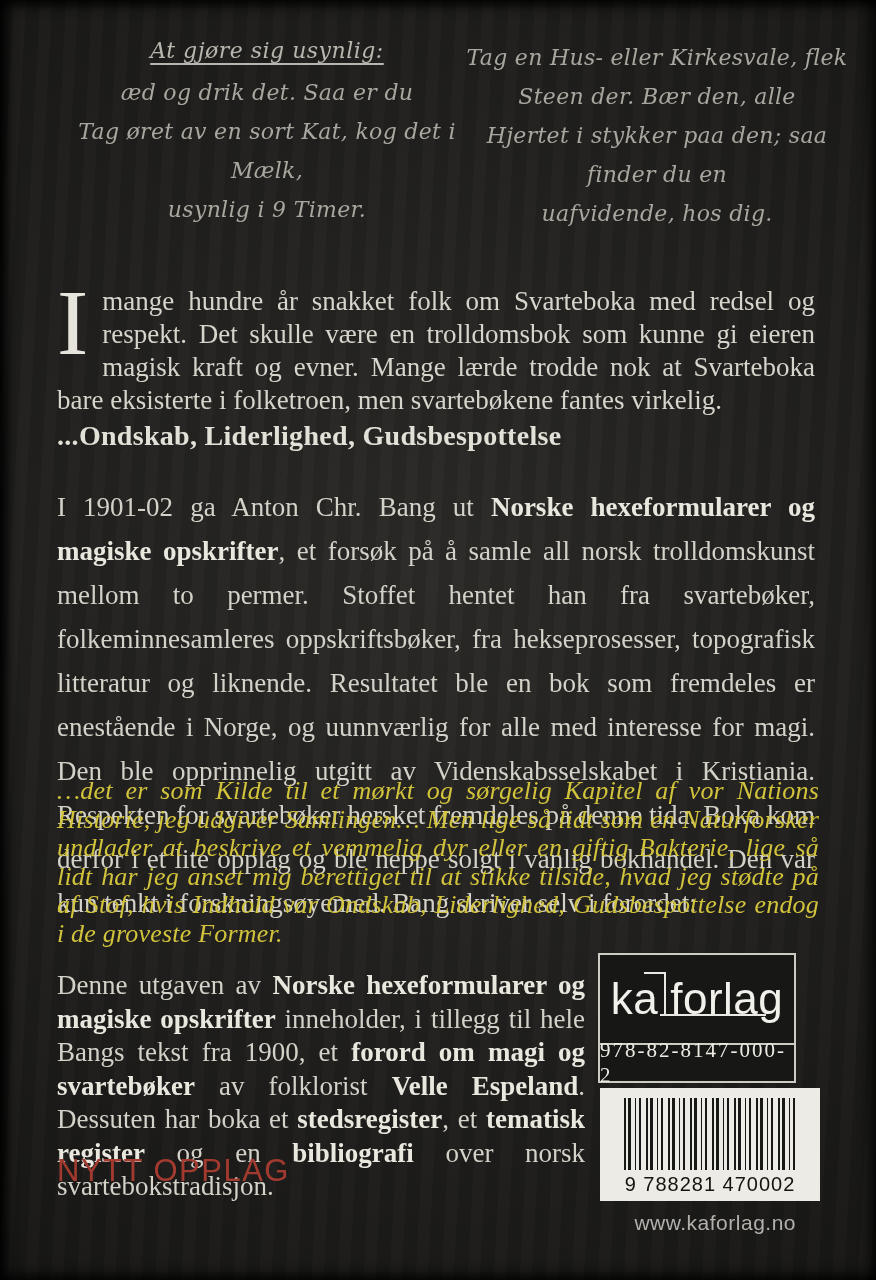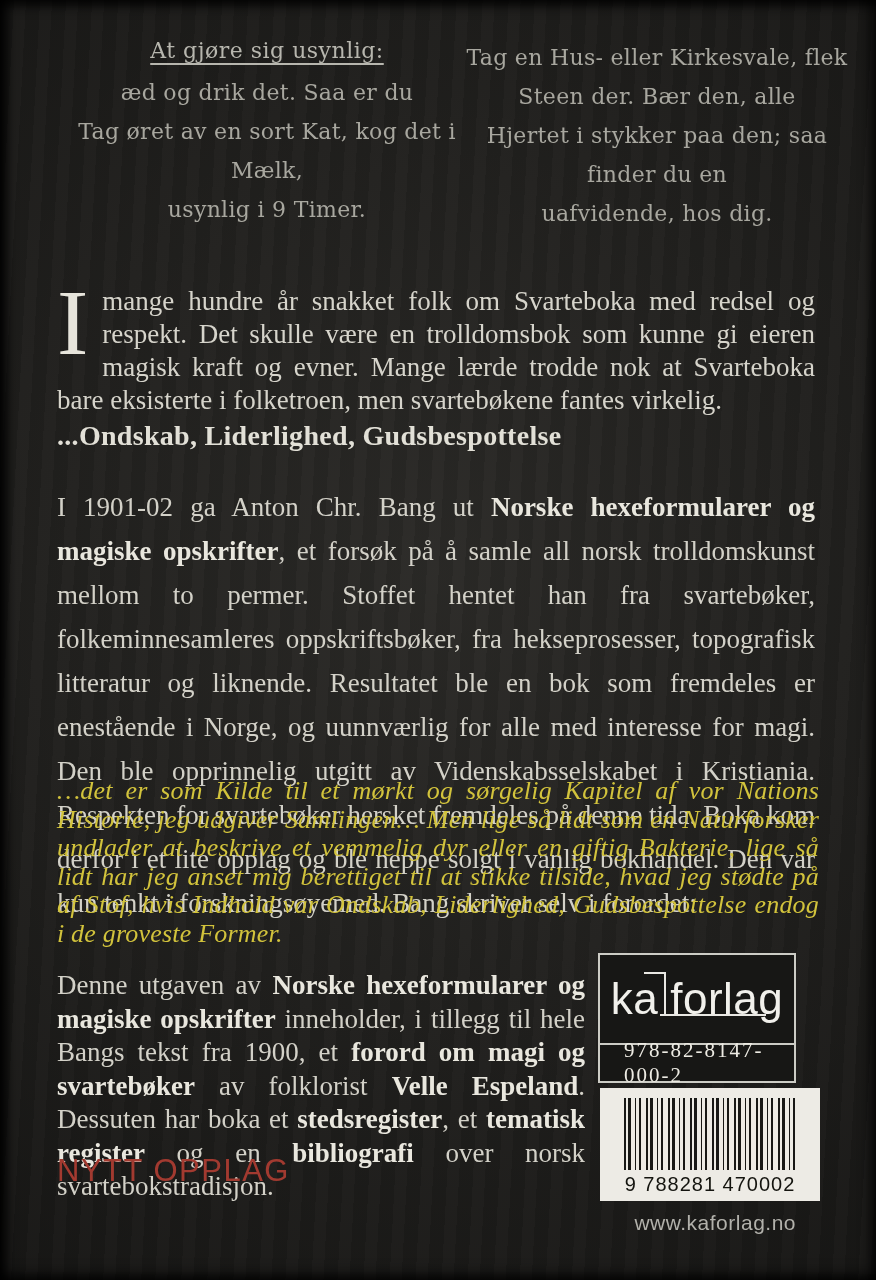--- a/index.html
+++ b/index.html
@@ -14,21 +14,21 @@
     box-shadow:
       inset 14px 0 12px -8px #000,
       inset -12px 0 14px -8px rgba(0,0,0,.85),
       inset 0 12px 14px -8px #000,
       inset 0 -12px 16px -9px #000;
     overflow:hidden;
     font-family:"Liberation Serif", serif;
   }
   
   .spells{position:absolute;top:38px;left:0;right:0;height:210px;}
-  .spell{position:absolute;text-align:center;font-family:"DejaVu Serif", serif;}
+  .spell{position:absolute;text-align:center;font-style:italic;font-family:"DejaVu Serif", serif;}
   .spell-left{left:57px;width:420px;}
   .spell-right{left:462px;width:390px;}
   .spell-title{
     color:#b7b6ae;font-size:22px;letter-spacing:.5px;
     text-decoration:underline;text-underline-offset:5px;
     margin-bottom:10px;
   }
   .spell-line{color:#a8a79f;font-size:22px;line-height:39px;letter-spacing:.3px;}
   
   .intro{
@@ -83,21 +83,21 @@
     vertical-align:top;margin:0 4px 0 6px;position:relative;top:-2px;
   }
   .logo-rule::before{
     content:"";position:absolute;top:0;left:-20px;width:20px;height:2px;background:#e9e8e3;
   }
   .logo-rule::after{
     content:"";position:absolute;bottom:0;left:-4px;width:106px;height:2px;background:#e9e8e3;
   }
   .isbn-box{
     border:2px solid #ccccc5;border-top:none;background:#171715;
-    height:36px;display:flex;align-items:center;justify-content:center;padding-left:24px;
+    height:36px;display:flex;align-items:center;justify-content:center;
   }
   .isbn-text{color:#edebe3;font-size:21px;letter-spacing:2px;}
   .barcode-label{
     margin-top:5px;margin-left:2px;width:172px;
     background:#edebe5;padding:10px 24px 5px;
   }
   .bars{
     height:72px;
     background-image:repeating-linear-gradient(to right,
       #181816 0 2px, #edebe5 2px 4px,

